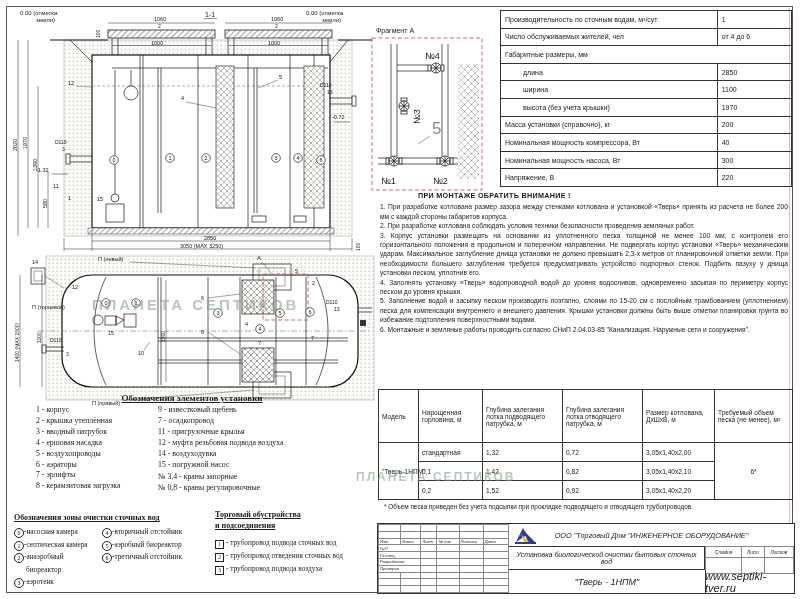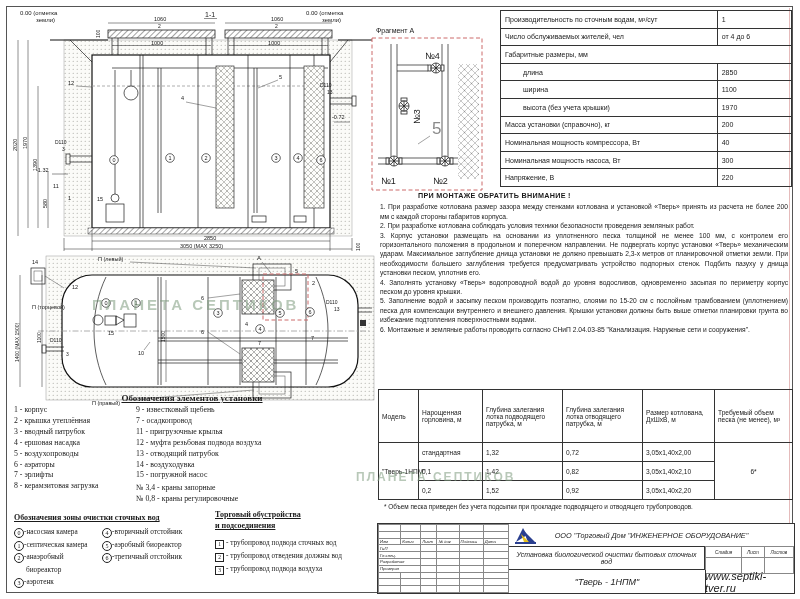--- a/index.html
+++ b/index.html
@@ -33,21 +33,21 @@
   .dimt tr.hd td{height:48px;vertical-align:middle;}
   .dimt tr.bd td{height:14px;}
   .footnote{position:absolute;left:384px;top:503px;width:404px;font-size:6.4px;}
 
   
   .leg{position:absolute;font-family:"Liberation Serif",serif;}
   .leg .ttl{font-weight:bold;text-decoration:underline;}
   .leg1{left:14px;top:393px;width:356px;}
   .leg1 .ttl{font-size:9px;text-align:center;margin-bottom:2px;}
   .leg1 .cols{display:flex;font-size:7.8px;line-height:10.9px;}
-  .leg1 .c1{width:122px;}
+  .leg1 .c1{width:122px;margin-left:22px;}
   .leg1 .c2{flex:1;}
   .leg1 .extra{margin-top:2px;}
   .leg2{left:14px;top:513px;width:200px;}
   .leg2 .ttl{font-size:8px;margin-bottom:4px;}
   .leg2 .cols{display:flex;font-size:7.3px;line-height:12.5px;}
   .leg2 .c1{width:88px;}
   .leg2 .c2{flex:1;}
   .leg2 .wrap2{padding-left:12px;}
   .leg3{left:215px;top:509px;width:160px;}
   .leg3 .ttl{font-size:8px;line-height:11px;margin-bottom:5px;}
@@ -548,21 +548,20 @@
       <div>5 - воздухопроводы</div>
       <div>6 - аэраторы</div>
       <div>7 - эрлифты</div>
       <div>8 - керамзитовая загрузка</div>
     </div>
     <div class="c2">
       <div>9 - известковый щебень</div>
       <div>7 - осадкопровод</div>
       <div>11 - пригрузочные крылья</div>
       <div>12 - муфта резьбовая подвода воздуха</div>
-      <div>13 - отводящий патрубок</div>
       <div>14 - воздуходувка</div>
       <div>15 - погружной насос</div>
       <div class="extra">№ 3,4 - краны запорные</div>
       <div>№ 0,8 - краны регулировочные</div>
     </div>
   </div>
 </div>
 
 <div class="leg leg2">
   <div class="ttl">Обозначения зоны очистки сточных вод</div>
@@ -578,21 +577,21 @@
       <div><span class="zc-h">4</span><span>-вторичный отстойник</span></div>
       <div><span class="zc-h">5</span><span>-аэробный биореактор</span></div>
       <div><span class="zc-h">6</span><span>-третичный отстойник</span></div>
     </div>
   </div>
 </div>
 
 <div class="leg leg3">
   <div class="ttl"><span>Торговый обустройства</span><br><span>и подсоединения</span></div>
   <div class="it"><span class="sq-h">1</span><span>- трубопровод подвода сточных вод</span></div>
-  <div class="it"><span class="sq-h">2</span><span>- трубопровод отведения должны вод</span></div>
+  <div class="it"><span class="sq-h">2</span><span>- трубопровод отведения сточных вод</span></div>
   <div class="it"><span class="sq-h">3</span><span>- трубопровод подвода воздуха</span></div>
 </div>
 
 <div class="tb">
   <table class="tb-grid">
     <colgroup>
         <col style="width:22px">
         <col style="width:20px">
         <col style="width:16px">
         <col style="width:22px">

